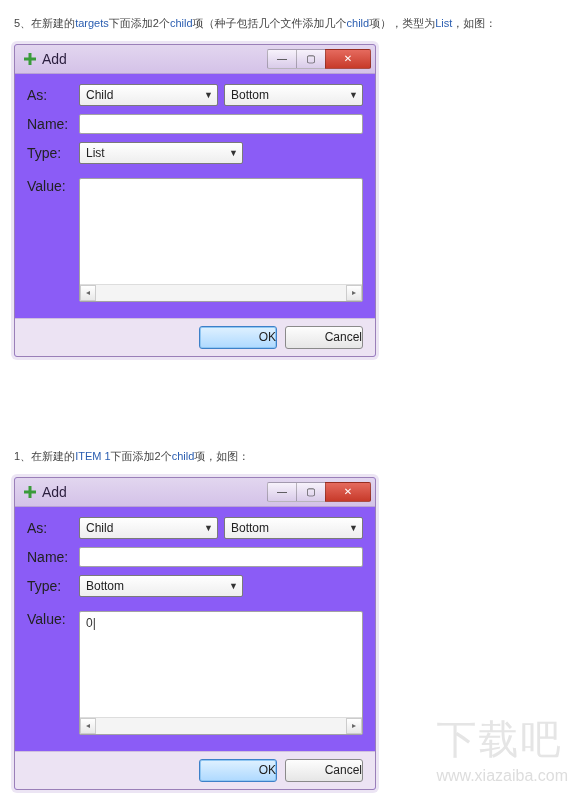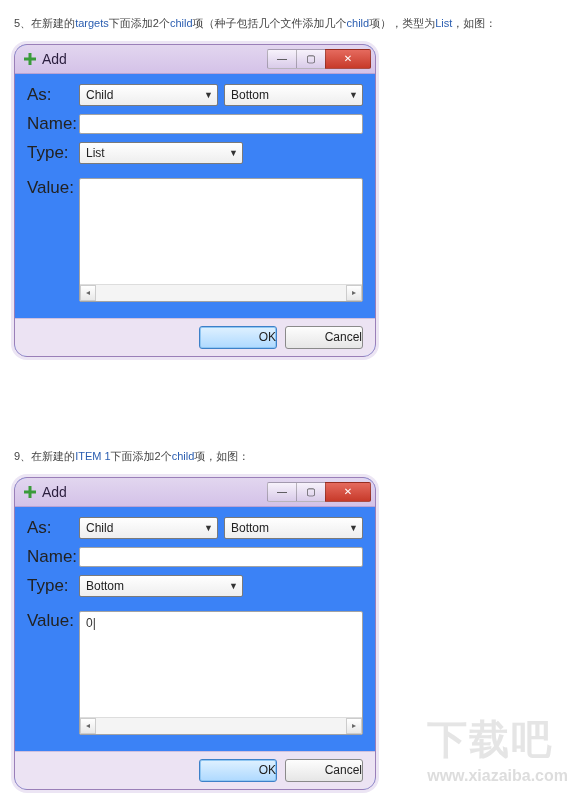--- a/index.html
+++ b/index.html
@@ -15,23 +15,23 @@
 .paragraph {
   font-size: 11px;
   color: #444;
   line-height: 1.8;
   margin-bottom: 10px;
 }
 .paragraph .blue { color: #2a5db0; }
 .dialog {
   width: 360px;
   border: 1px solid #9a7fb8;
-  border-radius: 13px;
+  border-radius: 3px;
   box-shadow: 0 0 0 3px rgba(180,150,210,0.25);
-  background: #3b82f6;
+  background: #8b5cf6;
   margin-bottom: 50px;
   overflow: hidden;
 }
 .titlebar {
   height: 28px;
   background: linear-gradient(#e2d6ef, #d4c2e8);
   display: flex;
   align-items: center;
   padding: 0 4px 0 8px;
   border-bottom: 1px solid #b9a3d4;
@@ -75,21 +75,21 @@
   padding: 10px 12px 8px 12px;
 }
 .row {
   display: flex;
   align-items: center;
   margin-bottom: 8px;
   gap: 6px;
 }
 .row .label {
   width: 46px;
-  font-size: 17px;
+  font-size: 14px;
   color: #222;
 }
 .dropdown {
   flex: 1;
   height: 20px;
   border: 1px solid #7a7a7a;
   background: linear-gradient(#fff, #eee);
   border-radius: 2px;
   display: flex;
   align-items: center;
@@ -174,21 +174,21 @@
 .btn.primary {
   border: 1px solid #3d80c8;
   background: linear-gradient(#dff1ff, #aed9ff);
   box-shadow: 0 0 0 1px #8fc6f2 inset;
 }
 .watermark {
   position: fixed;
   right: 12px;
   bottom: 8px;
   font-size: 40px;
-  font-weight: bold;
+  font-weight: normal;
   color: #e5e5e5;
   letter-spacing: 2px;
   pointer-events: none;
   z-index: -1;
 }
 .watermark .sub {
   font-size: 16px;
   color: #ddd;
   display: block;
   text-align: center;
@@ -258,21 +258,21 @@
       </div>
     <div class="btn">
         <span>Cancel</span>
       </div>
   </div>
 </div>
 
 <div style="height:40px"></div>
 
 <div class="paragraph">
-  <span>9、在新建的</span><span class="blue">ITEM 1</span><span>下面添加2个</span><span class="blue">child</span><span>项，如图：</span>
+  <span>1、在新建的</span><span class="blue">ITEM 1</span><span>下面添加2个</span><span class="blue">child</span><span>项，如图：</span>
 </div>
 
 <div class="dialog" style="margin-bottom:10px">
   <div class="titlebar">
     <span class="plus-icon">
       <svg viewBox="0 0 14 14">
           <rect x="5.5" y="1" width="3" height="12" fill="#3a9b3a"></rect>
           <rect x="1" y="5.5" width="12" height="3" fill="#3a9b3a"></rect>
         </svg>
     </span>

